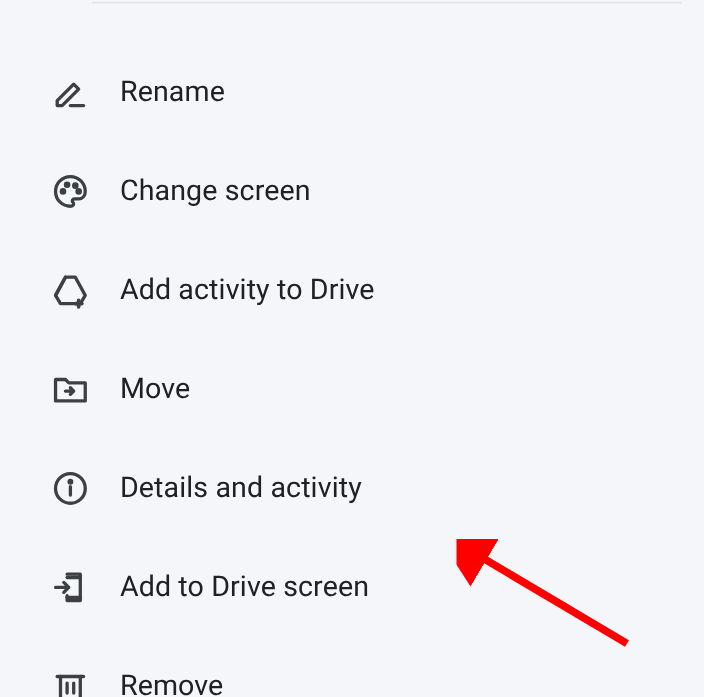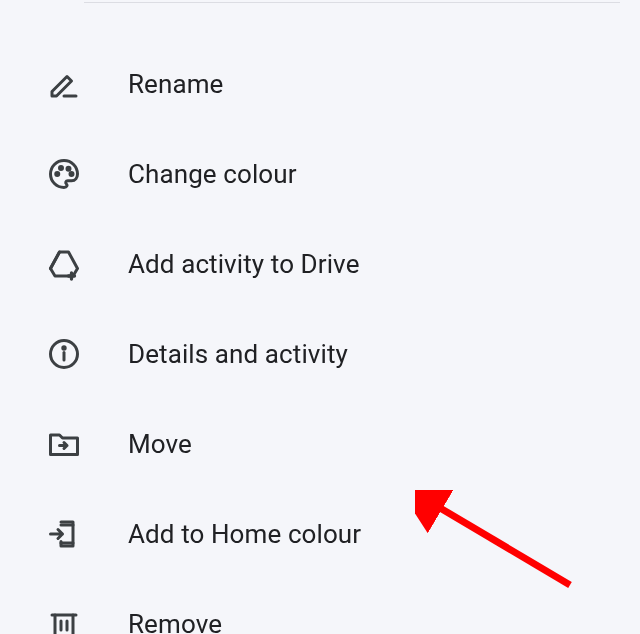--- a/index.html
+++ b/index.html
@@ -39,21 +39,21 @@
       color: #3c4043;
       flex-shrink: 0;
     }
     .icon-wrap svg {
       width: 36px;
       height: 36px;
       stroke: #3c4043;
       fill: none;
     }
     .label {
-      margin-left: 44px;
+      margin-left: 25px;
       font-size: 26px;
       color: #202124;
       font-weight: 400;
       letter-spacing: 0.1px;
     }
     .arrow {
       position: absolute;
       left: 415px;
       top: 490px;
       pointer-events: none;
@@ -79,65 +79,65 @@
     <div class="menu-item">
       <span class="icon-wrap">
         <svg viewBox="0 0 24 24" stroke-width="2" stroke-linecap="round" stroke-linejoin="round">
           <path d="M12 3 C7 3 3 7 3 12 C3 17 7 21 12 21 C14 21 14.5 19.5 13.5 18.5 C12.8 17.8 13.2 16.5 14.5 16.5 L17 16.5 C19.5 16.5 21 14.5 21 12 C21 7 17 3 12 3 Z"></path>
           <circle cx="7.5" cy="12" r="1" fill="#3c4043"></circle>
           <circle cx="10" cy="8" r="1" fill="#3c4043"></circle>
           <circle cx="15" cy="8.5" r="1" fill="#3c4043"></circle>
           <circle cx="17" cy="12" r="1" fill="#3c4043"></circle>
         </svg>
       </span>
-      <span class="label">Change colour</span>
+      <span class="label">Change screen</span>
     </div>
 
     <div class="menu-item">
       <span class="icon-wrap">
         <svg viewBox="0 0 24 24" stroke-width="2" stroke-linecap="round" stroke-linejoin="round">
           <path d="M9 4 L15 4 L21 15 L18 20 L6 20 L3 15 Z"></path>
           <path d="M9 4 L3 15"></path>
           <path d="M17 18 L17 22 M15 20 L19 20" stroke-width="2.2"></path>
         </svg>
       </span>
       <span class="label">Add activity to Drive</span>
     </div>
 
     <div class="menu-item">
       <span class="icon-wrap">
         <svg viewBox="0 0 24 24" stroke-width="2" stroke-linecap="round" stroke-linejoin="round">
+          <path d="M3 6 L3 19 L21 19 L21 8 L11 8 L9 6 Z"></path>
+          <path d="M9 13 L14 13 M12 11 L14 13 L12 15"></path>
+        </svg>
+      </span>
+      <span class="label">Move</span>
+    </div>
+
+    <div class="menu-item">
+      <span class="icon-wrap">
+        <svg viewBox="0 0 24 24" stroke-width="2" stroke-linecap="round" stroke-linejoin="round">
           <circle cx="12" cy="12" r="9"></circle>
           <line x1="12" y1="11" x2="12" y2="16"></line>
           <circle cx="12" cy="8" r="0.8" fill="#3c4043"></circle>
         </svg>
       </span>
       <span class="label">Details and activity</span>
     </div>
 
     <div class="menu-item">
       <span class="icon-wrap">
         <svg viewBox="0 0 24 24" stroke-width="2" stroke-linecap="round" stroke-linejoin="round">
-          <path d="M3 6 L3 19 L21 19 L21 8 L11 8 L9 6 Z"></path>
-          <path d="M9 13 L14 13 M12 11 L14 13 L12 15"></path>
-        </svg>
-      </span>
-      <span class="label">Move</span>
-    </div>
-
-    <div class="menu-item">
-      <span class="icon-wrap">
-        <svg viewBox="0 0 24 24" stroke-width="2" stroke-linecap="round" stroke-linejoin="round">
           <path d="M10 4 L18 4 L18 20 L10 20 L10 17"></path>
           <line x1="10" y1="6" x2="18" y2="6"></line>
           <line x1="10" y1="18" x2="18" y2="18"></line>
           <path d="M3 12 L11 12 M8 9 L11 12 L8 15"></path>
         </svg>
       </span>
-      <span class="label">Add to Home colour</span>
+      <span class="label">Add to Drive screen</span>
     </div>
 
     <div class="menu-item">
       <span class="icon-wrap">
         <svg viewBox="0 0 24 24" stroke-width="2" stroke-linecap="round" stroke-linejoin="round">
           <path d="M4 6 L20 6"></path>
           <path d="M6 6 L6 20 L18 20 L18 6"></path>
           <line x1="10" y1="10" x2="10" y2="16"></line>
           <line x1="14" y1="10" x2="14" y2="16"></line>
         </svg>

